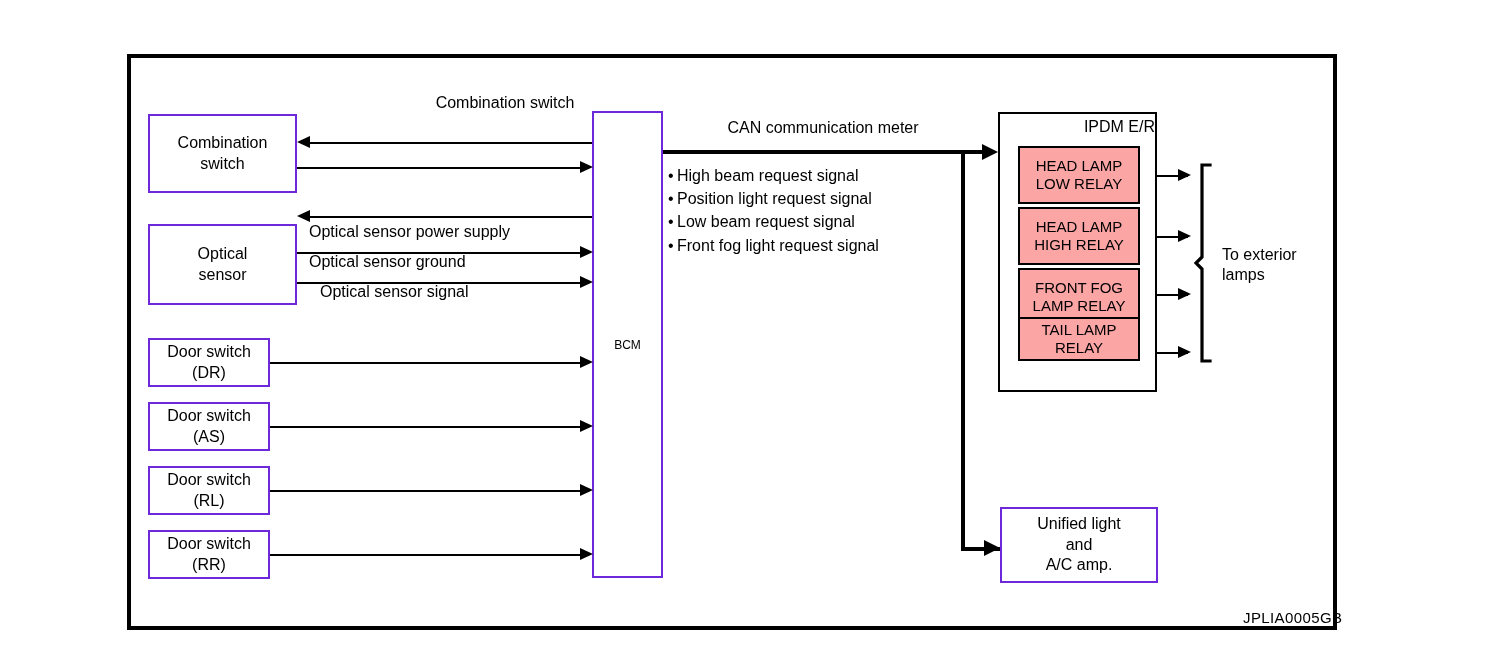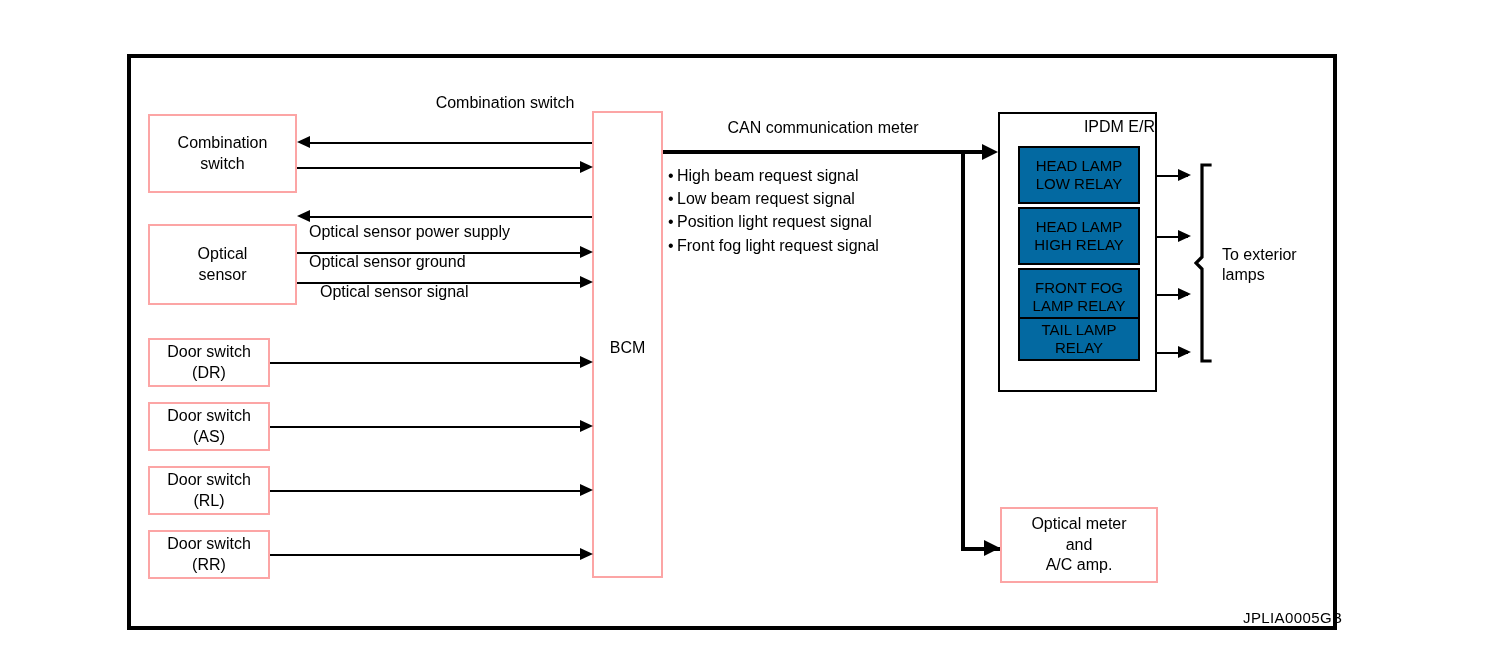--- a/index.html
+++ b/index.html
@@ -5,39 +5,39 @@
   html,body{margin:0;padding:0;background:#ffffff;}
   #root{
     position:relative;width:1504px;height:660px;background:#ffffff;
     font-family:"Liberation Sans", sans-serif;color:#000;overflow:hidden;
   }
   .frame{
     position:absolute;left:127px;top:54px;width:1210px;height:576px;
     border:4px solid #000;box-sizing:border-box;
   }
   .box{
-    position:absolute;border:2px solid #fca5a5;box-sizing:border-box;background:#fff;
+    position:absolute;border:2px solid #6d28d9;box-sizing:border-box;background:#fff;
     display:flex;flex-direction:column;align-items:center;justify-content:center;
     font-size:16px;line-height:1.28;text-align:center;z-index:5;
   }
   .box .ln{display:block;white-space:nowrap;}
   .relay{
-    position:absolute;border:2px solid #000;box-sizing:border-box;background:#0369a1;
+    position:absolute;border:2px solid #000;box-sizing:border-box;background:#fca5a5;
     display:flex;flex-direction:column;align-items:center;justify-content:center;
     font-size:15px;line-height:1.22;text-align:center;z-index:7;
   }
   .ipdm-outer{
     position:absolute;border:2px solid #000;box-sizing:border-box;background:#fff;z-index:4;
   }
   .ipdm-title{
     position:absolute;width:100%;text-align:right;top:4px;left:0;
     font-size:16px;z-index:6;
   }
   .bcm-label{
-    position:absolute;width:100%;text-align:center;font-size:16px;
+    position:absolute;width:100%;text-align:center;font-size:12px;
   }
   
   .hline{position:absolute;height:0;border-top:2px solid #000;z-index:3;}
   .hline.thick{border-top-width:4px;}
   .vline{position:absolute;width:0;border-left:2px solid #000;z-index:3;}
   .vline.thick{border-left-width:4px;}
   
   .arr{position:absolute;width:0;height:0;z-index:6;}
   .arr-r{border-top:6px solid transparent;border-bottom:6px solid transparent;border-left:13px solid #000;}
   .arr-r.big{border-top:8px solid transparent;border-bottom:8px solid transparent;border-left:16px solid #000;}
@@ -125,22 +125,22 @@
 
   <div class="hline thick" style="left:663px;top:150px;width:323px;"></div>
   <div class="arr arr-r big" style="left:982px;top:144px;"></div>
 
   <div class="vline thick" style="left:961px;top:150px;height:400px;"></div>
   <div class="hline thick" style="left:961px;top:547px;width:41px;"></div>
   <div class="arr arr-r big" style="left:984px;top:540px;"></div>
 
   <div class="siglist" style="left:668px;top:164px;">
     <div><span class="bullet">•</span><span>High beam request signal</span></div>
+    <div><span class="bullet">•</span><span>Position light request signal</span></div>
     <div><span class="bullet">•</span><span>Low beam request signal</span></div>
-    <div><span class="bullet">•</span><span>Position light request signal</span></div>
     <div><span class="bullet">•</span><span>Front fog light request signal</span></div>
   </div>
 
   <div class="ipdm-outer" style="left:998px;top:112px;width:159px;height:280px;">
     <span class="ipdm-title">IPDM E/R</span>
   </div>
 
   <div class="relay" style="left:1018px;top:146px;width:122px;height:58px;">
     <span class="ln">HEAD LAMP</span>
     <span class="ln">LOW RELAY</span>
@@ -174,20 +174,20 @@
       <path d="M16 2 L8 2 L8 94 L2 100 L8 106 L8 198 L16 198" fill="none" stroke="#000" stroke-width="3.2" stroke-linecap="square" stroke-linejoin="miter"></path>
     </svg>
   </div>
 
   <div class="lbl" style="left:1222px;top:245px;">
     <div>To exterior</div>
     <div>lamps</div>
   </div>
 
   <div class="box" style="left:1000px;top:507px;width:158px;height:76px;">
-    <span class="ln">Optical meter</span>
+    <span class="ln">Unified light</span>
     <span class="ln">and</span>
     <span class="ln">A/C amp.</span>
   </div>
 
   <div class="fig-id" style="left:1243px;top:609px;text-align:right;">JPLIA0005GB</div>
 
 </div>
 
 </body></html>

